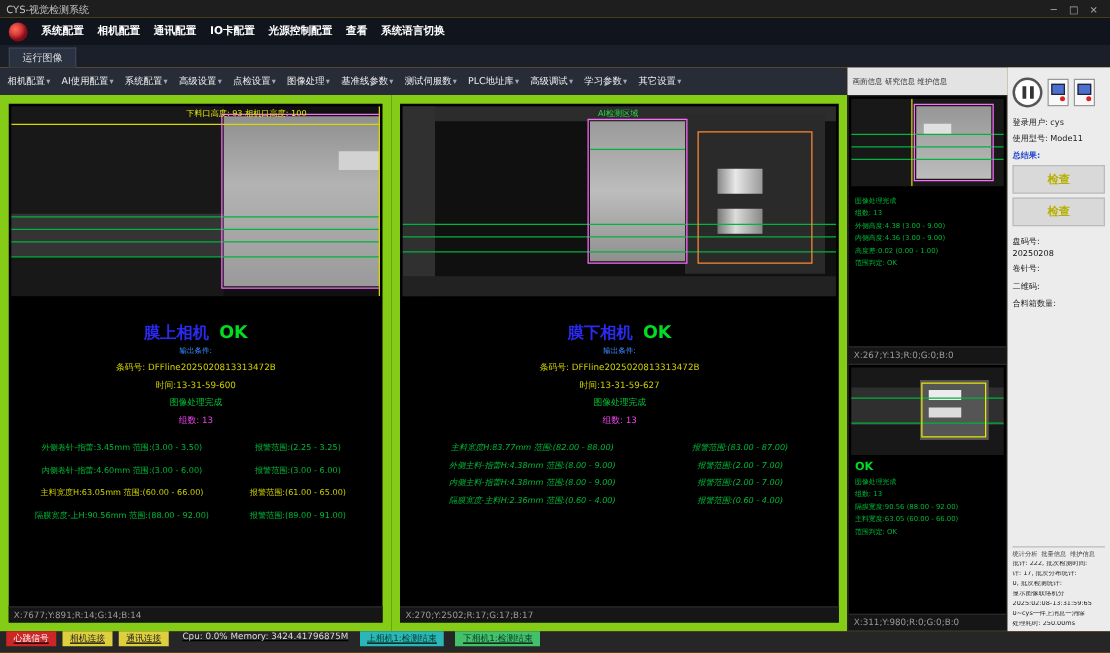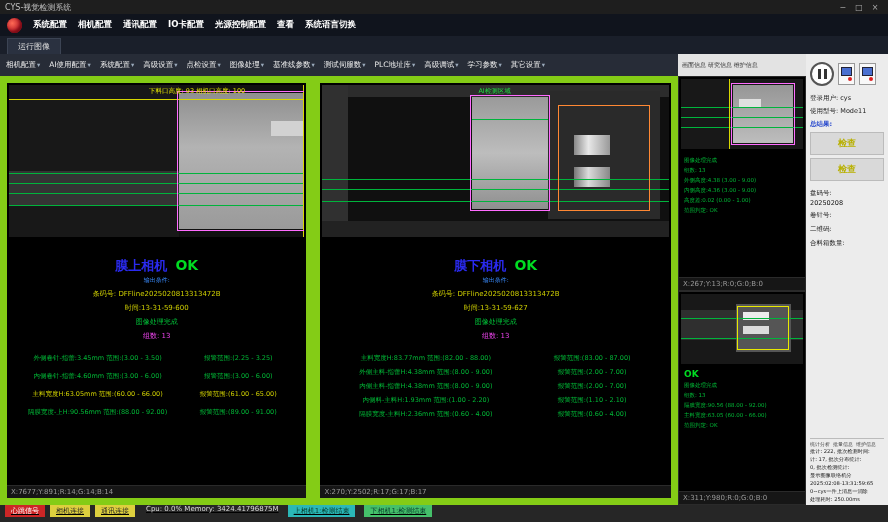--- a/index.html
+++ b/index.html
@@ -61,21 +61,21 @@
   .rsub { color:#3a8cff; font-size:6px; margin-top:1px; }
   .ryellow { color:#cfcf00; font-size:7px; margin-top:4px; }
   .rgreen { color:#00c438; font-size:7px; margin-top:4px; }
   .rmag { color:#ee44ee; font-size:7px; margin-top:4px; }
   .mrows { margin-top:13px; }
   .mrow { display:flex; margin-top:9px; }
   .mrow span { font-size:6.5px; color:#00b836; white-space:nowrap; }
   .mrow .mval { width:58%; overflow:hidden; }
   .mrow .malarm { flex:1; overflow:hidden; }
   .mrow.yellow span { color:#cfcf00; }
-  .mrow.tight { margin-top:5px; }
+  .mrow.tight { margin-top:5px;font-style:italic; }
 
   .coordbar { height:13px; background:#161616; color:#9a9a9a; font-size:7px;
     display:flex; align-items:center; padding:0 4px; border-top:1px solid #2a2a2a;
     flex:0 0 auto; }
 
   
   .smallcol { width:128px; display:flex; flex-direction:column; background:#070707; }
   .infostrip { height:22px; background:#e3e3e3; color:#333; font-size:6px;
     display:flex; align-items:center; padding:0 4px; flex:0 0 auto; }
   .sview { flex:1 1 0; display:flex; flex-direction:column; border:1px solid #2a2a2a;
@@ -252,24 +252,20 @@
                 </div>
               <div class="mrow tight">
                   <span class="mval">外侧主料-指蕾H:4.38mm 范围:(8.00 - 9.00)</span>
                   <span class="malarm">报警范围:(2.00 - 7.00)</span>
                 </div>
               <div class="mrow tight">
                   <span class="mval">内侧主料-指蕾H:4.38mm 范围:(8.00 - 9.00)</span>
                   <span class="malarm">报警范围:(2.00 - 7.00)</span>
                 </div>
               <div class="mrow tight">
-                  <span class="mval">内侧料-主料H:1.93mm 范围:(1.00 - 2.20)</span>
-                  <span class="malarm">报警范围:(1.10 - 2.10)</span>
-                </div>
-              <div class="mrow tight">
                   <span class="mval">隔膜宽度-主料H:2.36mm 范围:(0.60 - 4.00)</span>
                   <span class="malarm">报警范围:(0.60 - 4.00)</span>
                 </div>
             </div>
           </div>
           <div class="coordbar">X:270;Y:2502;R:17;G:17;B:17</div>
         </div>
       </div>
     </div>
 

